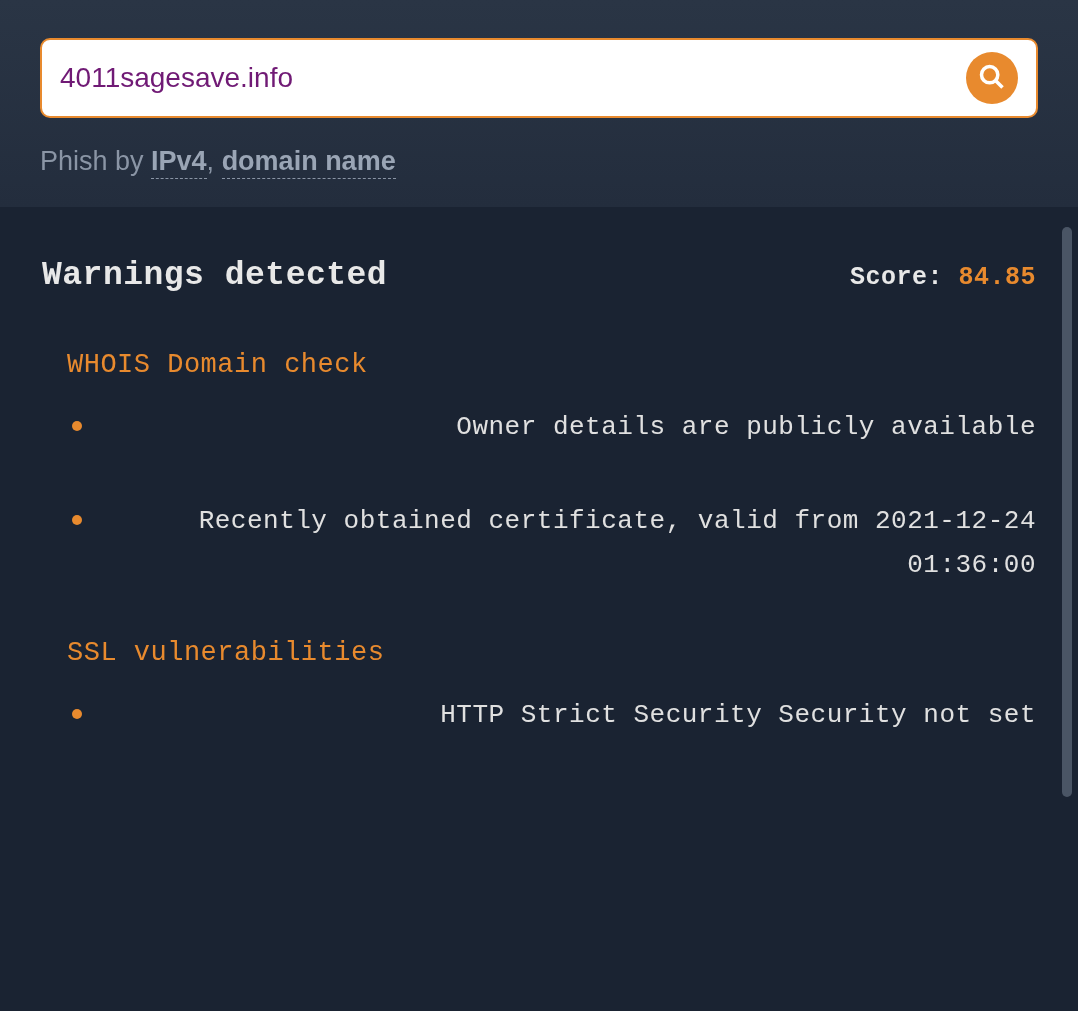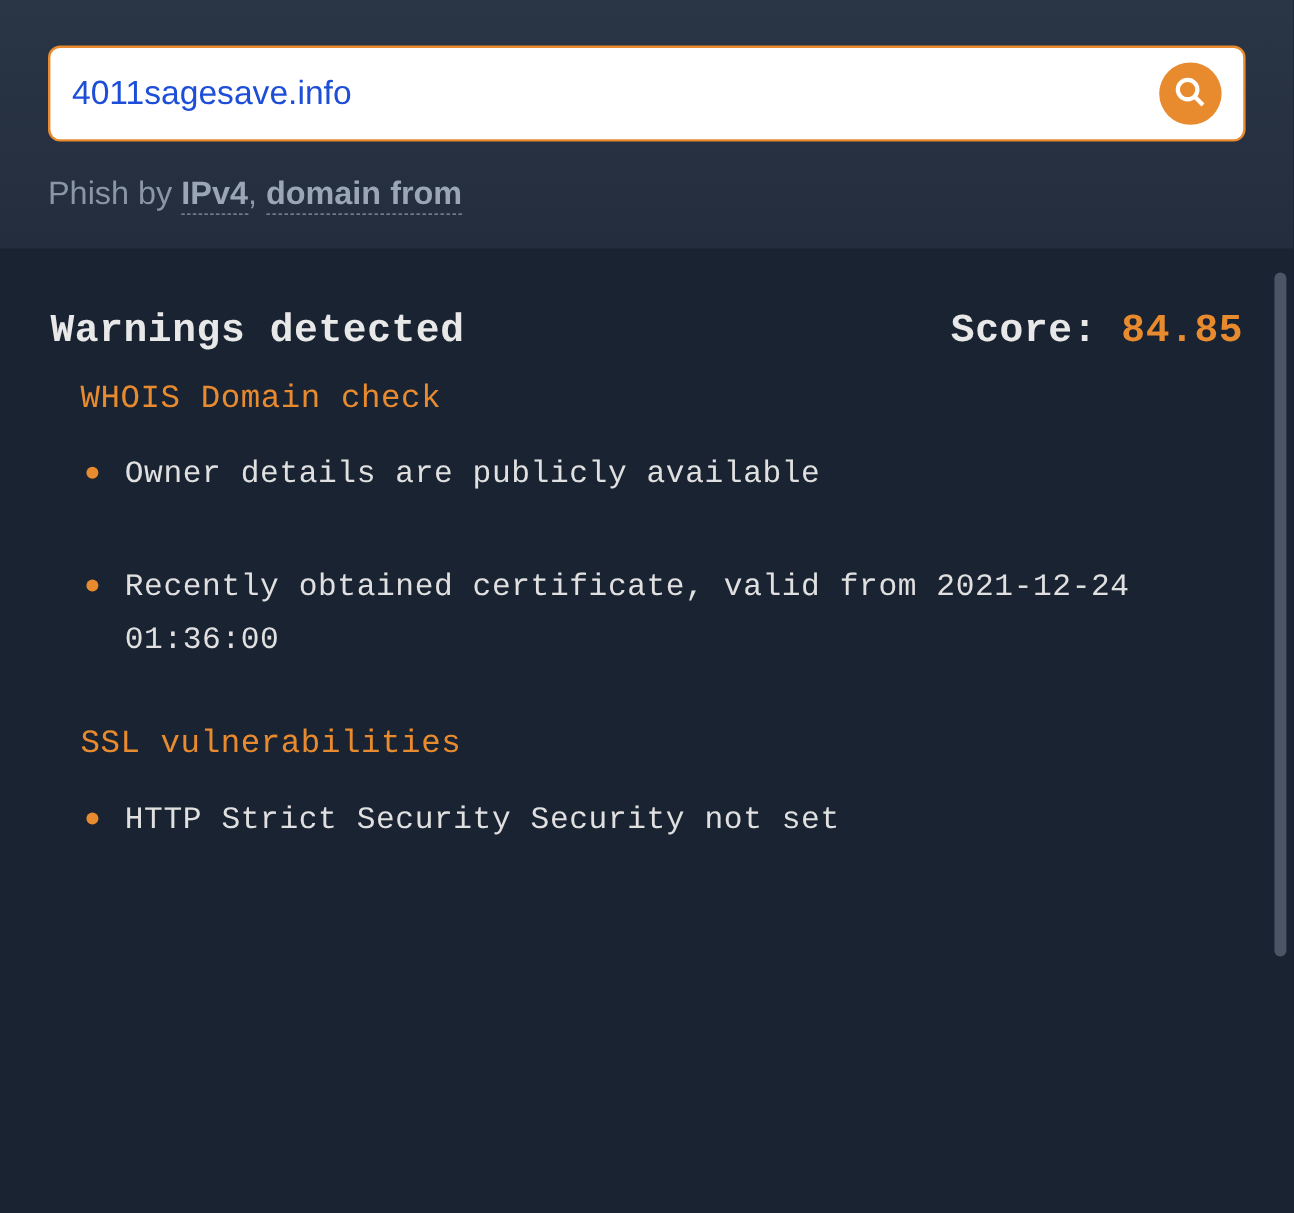--- a/index.html
+++ b/index.html
@@ -31,21 +31,21 @@
     padding: 14px 18px;
     height: 80px;
   }
   
   .search-input {
     flex: 1;
     border: none;
     outline: none;
     font-size: 28px;
     font-family: Arial, Helvetica, sans-serif;
-    color: #1d4ed8;
+    color: #701a75;
     background: transparent;
   }
   
   .search-button {
     width: 52px;
     height: 52px;
     border-radius: 50%;
     background: #e88a2e;
     border: none;
     display: flex;
@@ -86,32 +86,32 @@
   .results-section {
     padding: 50px 42px 40px 42px;
     font-family: "Courier New", Courier, monospace;
     height: 100%;
   }
   
   .header-row {
     display: flex;
     justify-content: space-between;
     align-items: baseline;
-    margin-bottom: 24px;
+    margin-bottom: 56px;
   }
   
   .header-title {
     font-size: 33px;
     font-weight: bold;
     color: #e8e8e8;
     letter-spacing: 0.5px;
   }
   
   .score-block {
-    font-size: 33px;
+    font-size: 25px;
     font-weight: bold;
     letter-spacing: 0.5px;
   }
   
   .score-label {
     color: #e8e8e8;
   }
   
   .score-value {
     color: #e88a2e;
@@ -135,20 +135,21 @@
     padding-left: 30px;
   }
   
   .bullet-item {
     position: relative;
     font-size: 26px;
     color: #e0e0e0;
     line-height: 1.7;
     padding-left: 32px;
     letter-spacing: 0.5px;
+    text-align: right;
   }
   
   .bullet-item::before {
     content: "";
     position: absolute;
     left: 0;
     top: 16px;
     width: 10px;
     height: 10px;
     background: #e88a2e;
@@ -174,21 +175,21 @@
     <button class="search-button">
       <span>
         <svg viewBox="0 0 24 24">
           <circle cx="10" cy="10" r="7"></circle>
           <line x1="21" y1="21" x2="15" y2="15"></line>
         </svg>
       </span>
     </button>
   </div>
   <div class="hint-line">
-    <span>Phish by </span><span class="hint-link">IPv4</span><span>, </span><span class="hint-link">domain from</span>
+    <span>Phish by </span><span class="hint-link">IPv4</span><span>, </span><span class="hint-link">domain name</span>
   </div>
 </div>
 
 <div class="results-wrapper">
   <div class="results-section">
     <div class="header-row">
       <div class="header-title">Warnings detected</div>
       <div class="score-block">
         <span class="score-label">Score: </span><span class="score-value">84.85</span>
       </div>

